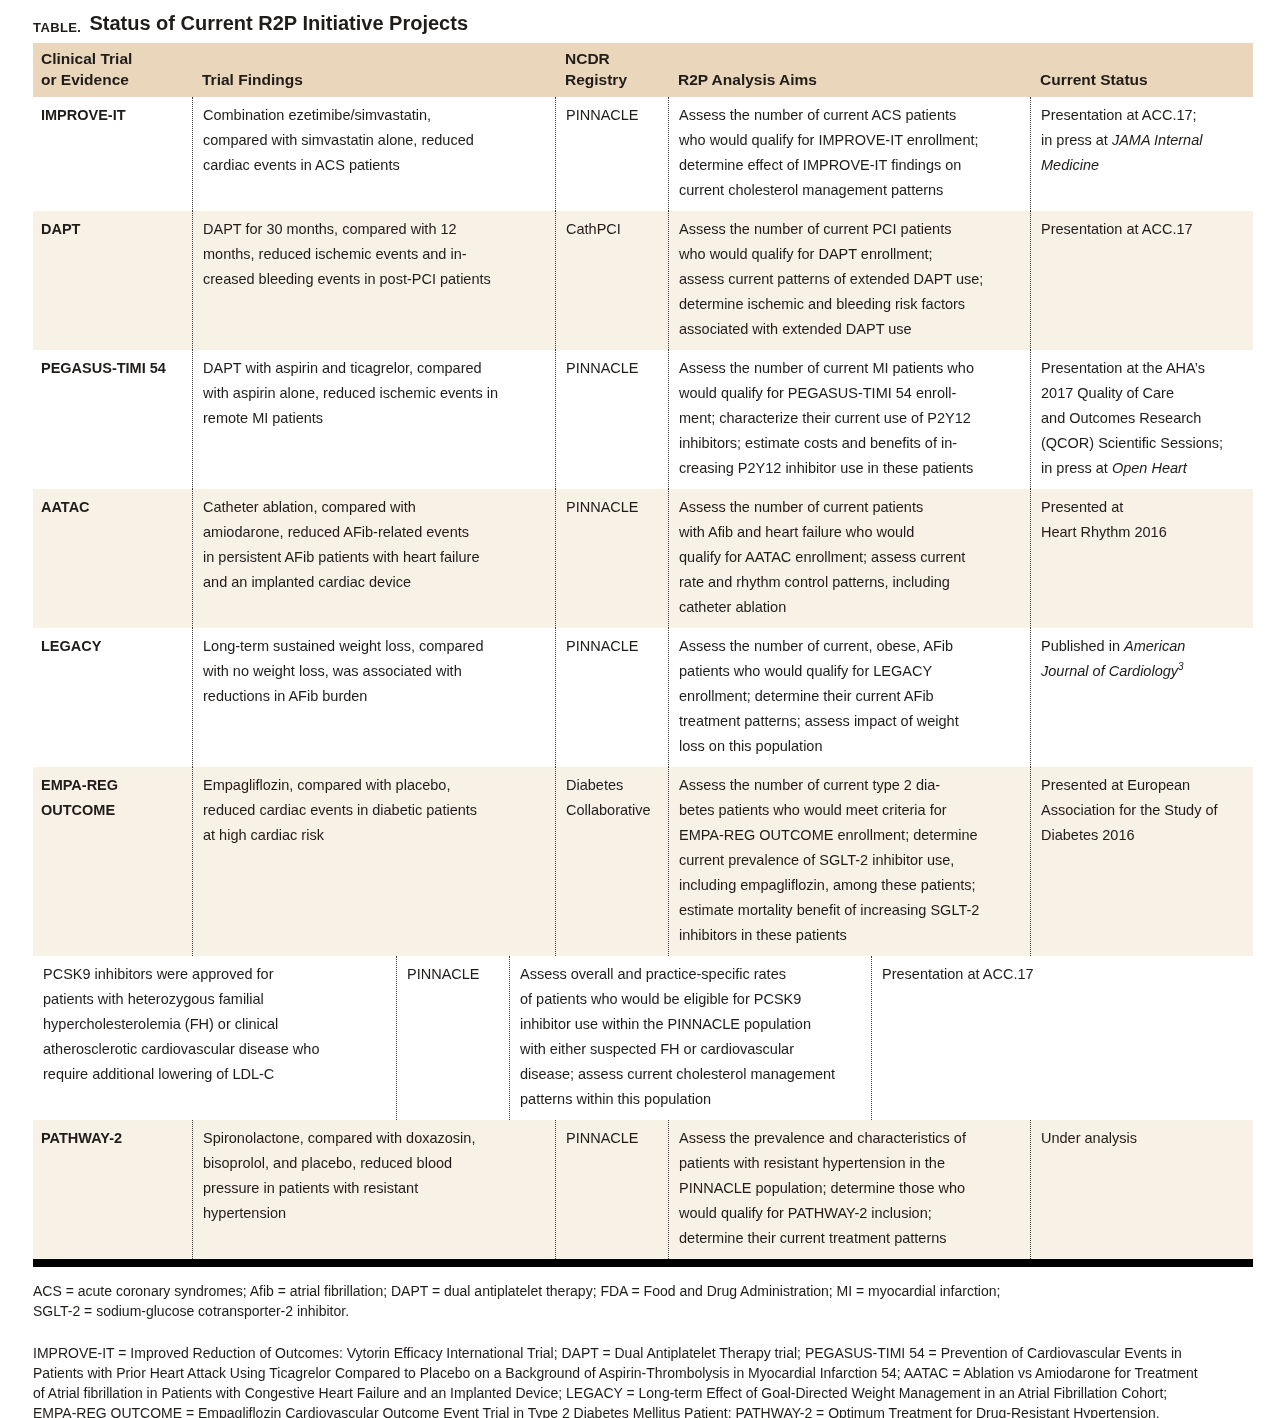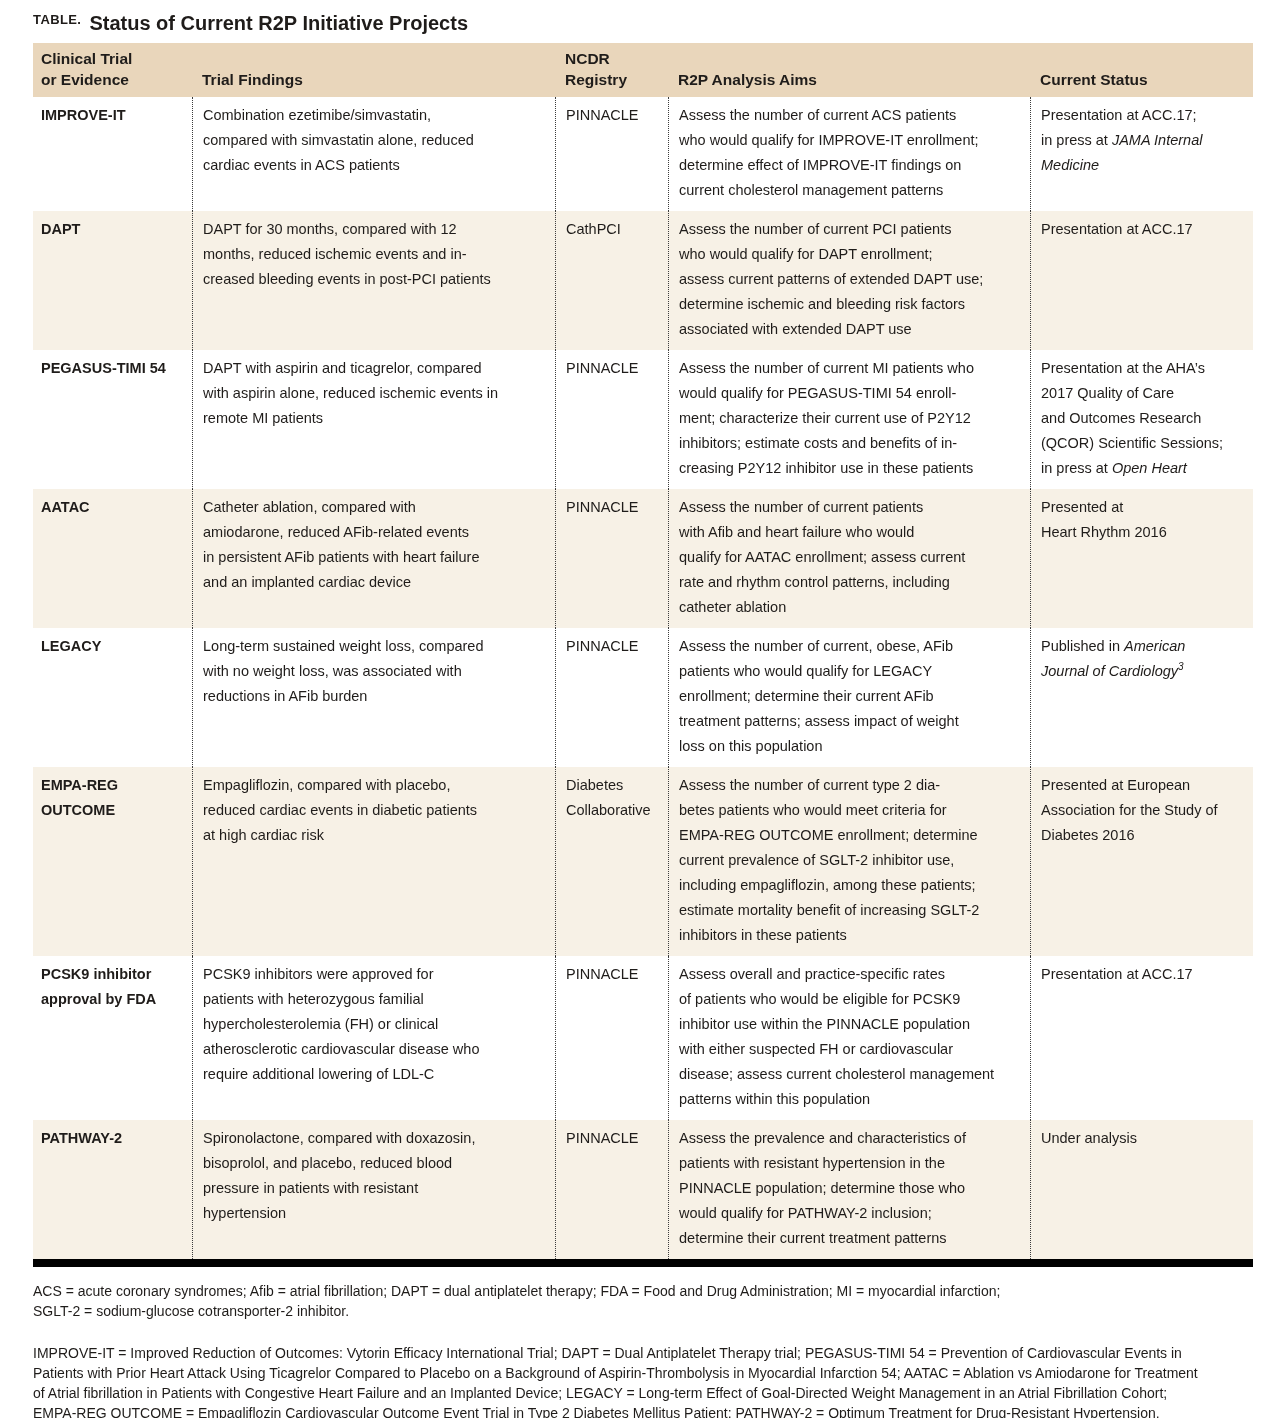--- a/index.html
+++ b/index.html
@@ -11,21 +11,21 @@
   * { margin: 0; padding: 0; box-sizing: border-box; }
   html, body { background: #ffffff; }
   body {
     width: 1280px;
     font-family: "Liberation Sans", "DejaVu Sans", sans-serif;
     color: var(--text);
     padding: 10px 27px 0 33px;
   }
   .title-row {
     display: flex;
-    align-items: flex-start;
+    align-items: flex-end;
     gap: 8px;
     margin: 2px 0 8px 0;
   }
   .title-label {
     font-size: 13px;
     font-weight: bold;
     letter-spacing: 0.4px;
   }
   .title-text {
     font-size: 20px;
@@ -179,22 +179,20 @@
 EMPA-REG OUTCOME enrollment; determine
 current prevalence of SGLT-2 inhibitor use,
 including empagliflozin, among these patients;
 estimate mortality benefit of increasing SGLT-2
 inhibitors in these patients</div>
           <div class="td col-status"><span>Presented at European
 Association for the Study of
 Diabetes 2016</span></div>
         </div>
         <div class="tr">
-          <div class="td col-trial">PCSK9 inhibitor
-approval by FDA</div>
           <div class="td col-findings">PCSK9 inhibitors were approved for
 patients with heterozygous familial
 hypercholesterolemia (FH) or clinical
 atherosclerotic cardiovascular disease who
 require additional lowering of LDL-C</div>
           <div class="td col-registry">PINNACLE</div>
           <div class="td col-aims">Assess overall and practice-specific rates
 of patients who would be eligible for PCSK9
 inhibitor use within the PINNACLE population
 with either suspected FH or cardiovascular

